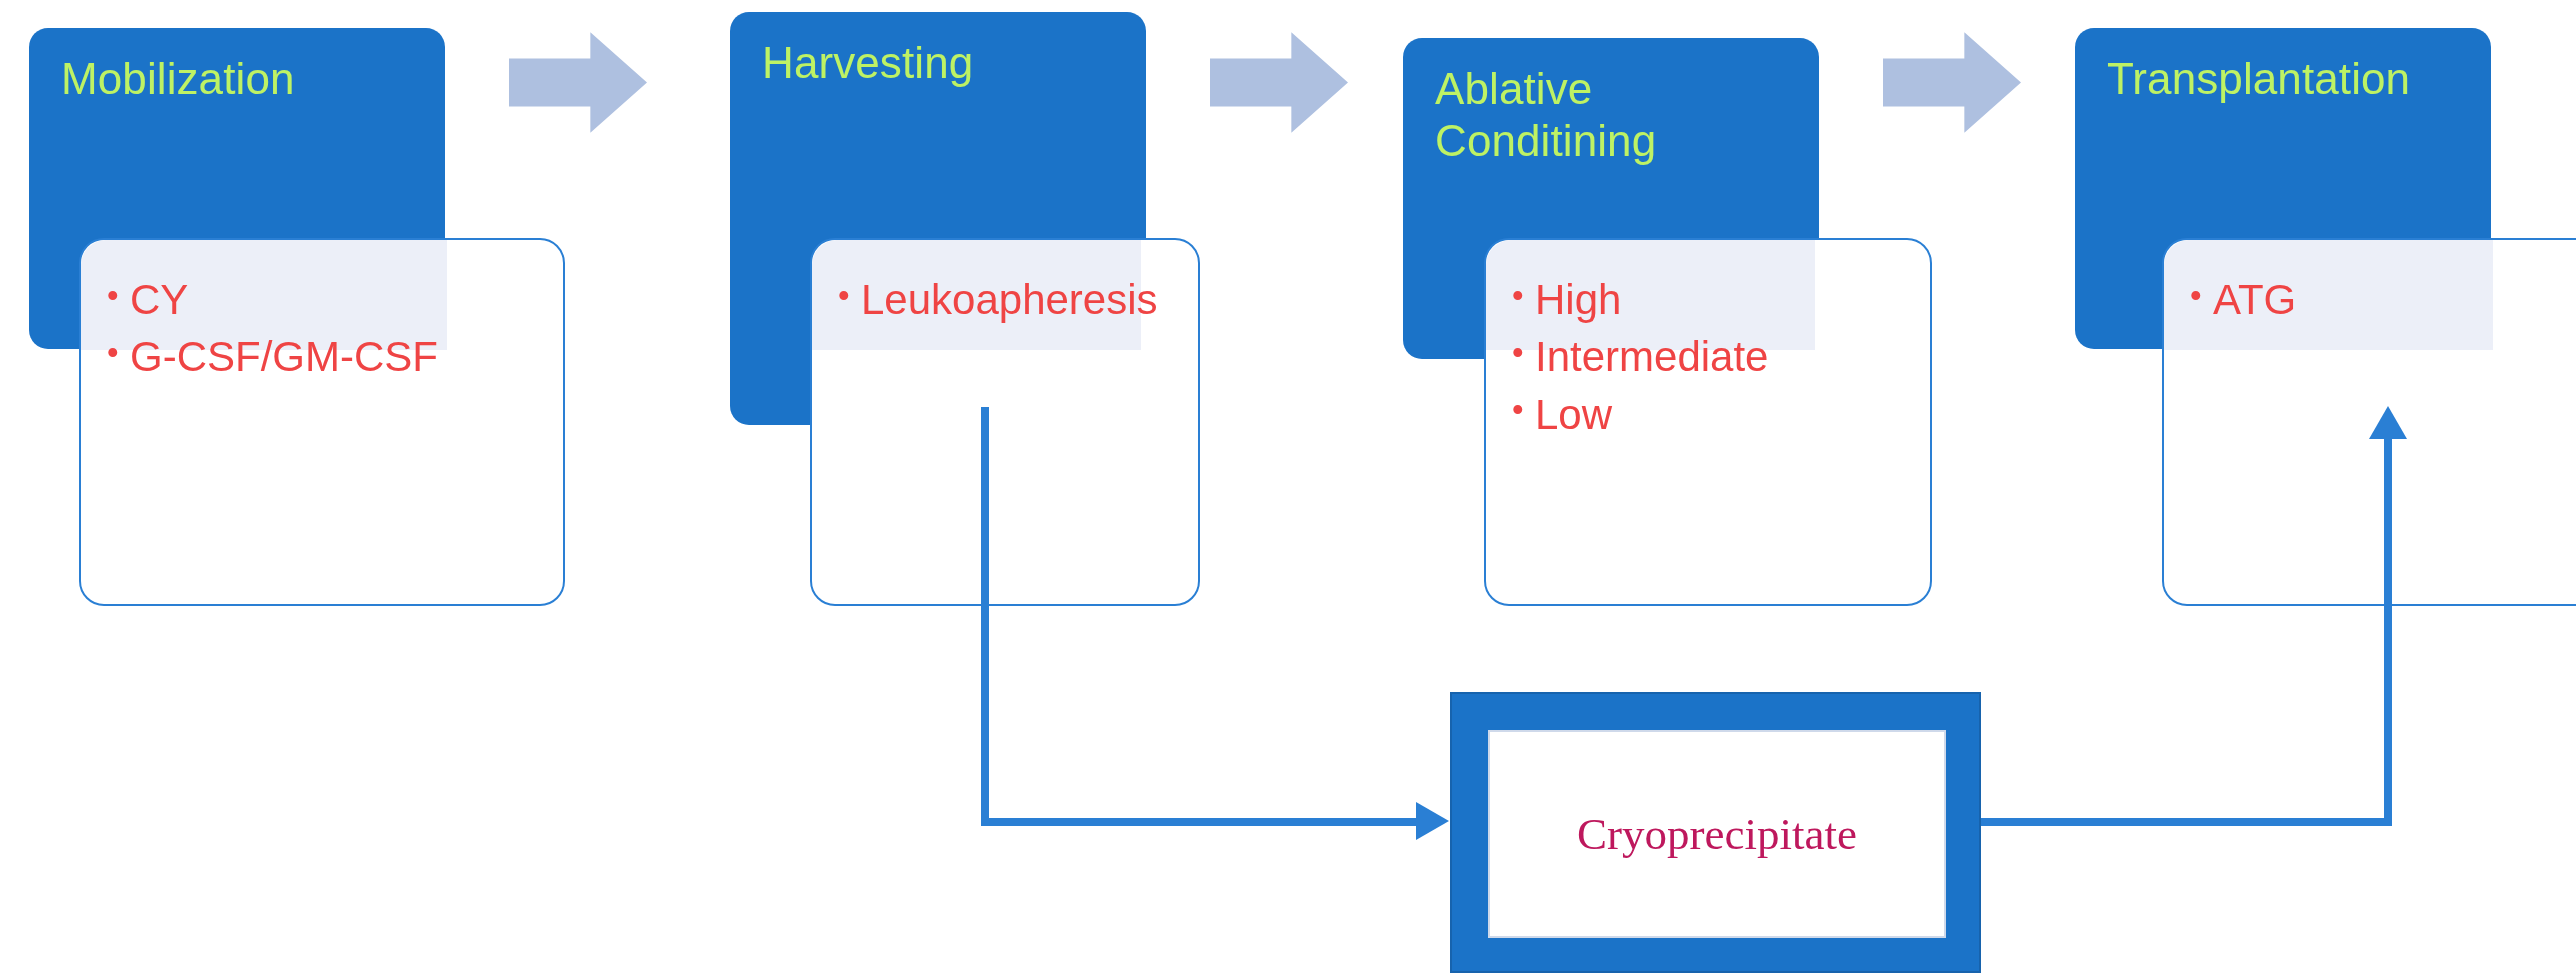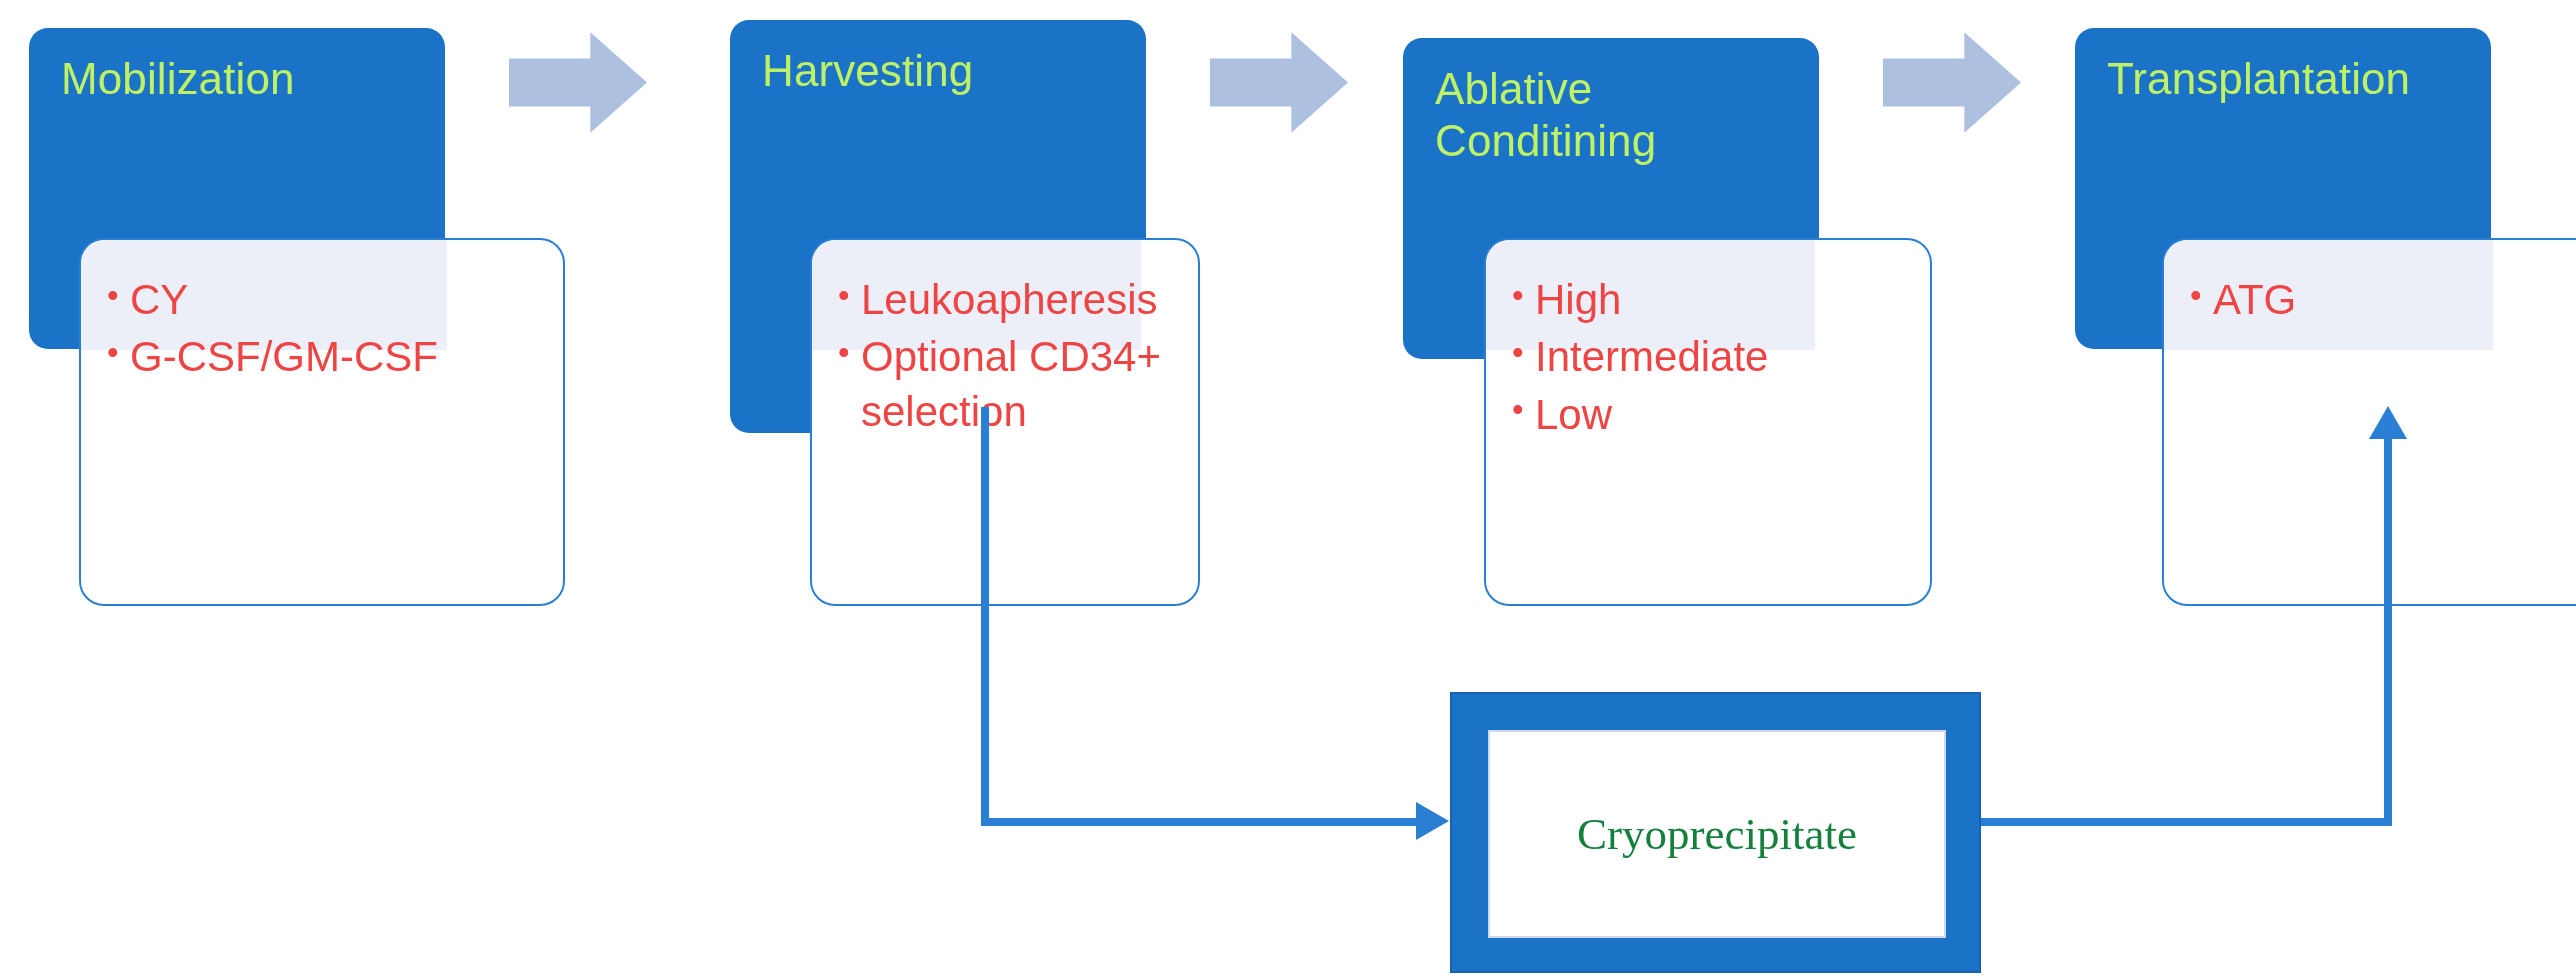--- a/index.html
+++ b/index.html
@@ -84,21 +84,21 @@
     box-sizing:border-box;
   }
   #cryo-inner{
     position:absolute;
     background:#ffffff;
     border:2.2px solid #cfd9ea;
     box-sizing:border-box;
     display:flex;align-items:center;justify-content:center;
   }
   #cryo-label{
-    color:#15803d;
+    color:#be185d;
     font-family:"Liberation Serif", serif;
     font-size:45px;
     white-space:nowrap;
   }
 
   
   .conn{position:absolute;background:#2a7fd4;}
   .conn-v{width:8px;}
   .conn-h{height:8px;}
   .arrowhead{position:absolute;width:0;height:0;}
@@ -128,28 +128,27 @@
       <li>G-CSF/GM-CSF</li>
     </ul>
   </div>
 
   <div class="block-arrow" style="left:509px; top:28px;">
     <svg viewBox="0 0 190 150" preserveAspectRatio="none" aria-hidden="true">
       <polygon points="0,42 112,42 112,6 190,75 112,144 112,108 0,108" fill="#aec0e0"></polygon>
     </svg>
   </div>
 
-  <div class="stage-header" style="left:730px; top:20px; width:416px; height:413px;">
+  <div class="stage-header" style="left:730px; top:12px; width:416px; height:413px;">
     <div class="stage-title">Harvesting</div>
   </div>
   <div class="stage-body" style="left:810px; top:238px; width:390px; height:176px; height:368px;">
     <div class="stage-body-tint" style="left:0px; top:0px; width:329px; height:110px;"></div>
     <ul class="bullets">
       <li>Leukoapheresis</li>
-      <li>Optional CD34+ selection</li>
     </ul>
   </div>
 
   <div class="block-arrow" style="left:1210px; top:28px;">
     <svg viewBox="0 0 190 150" preserveAspectRatio="none" aria-hidden="true">
       <polygon points="0,42 112,42 112,6 190,75 112,144 112,108 0,108" fill="#aec0e0"></polygon>
     </svg>
   </div>
 
   <div class="stage-header" style="left:1403px; top:38px; width:416px; height:321px;">

